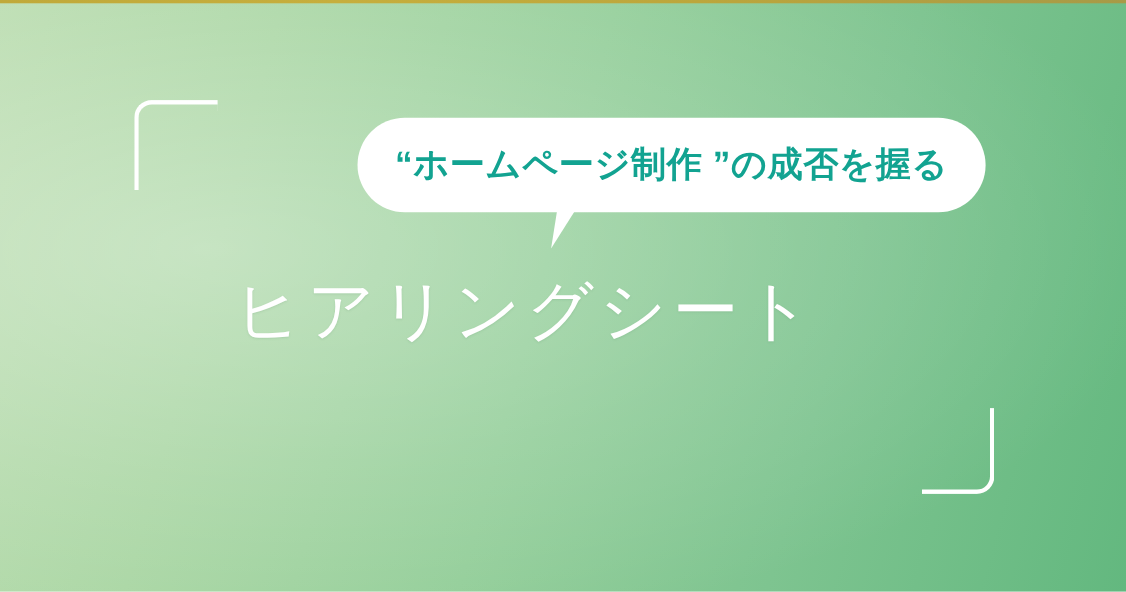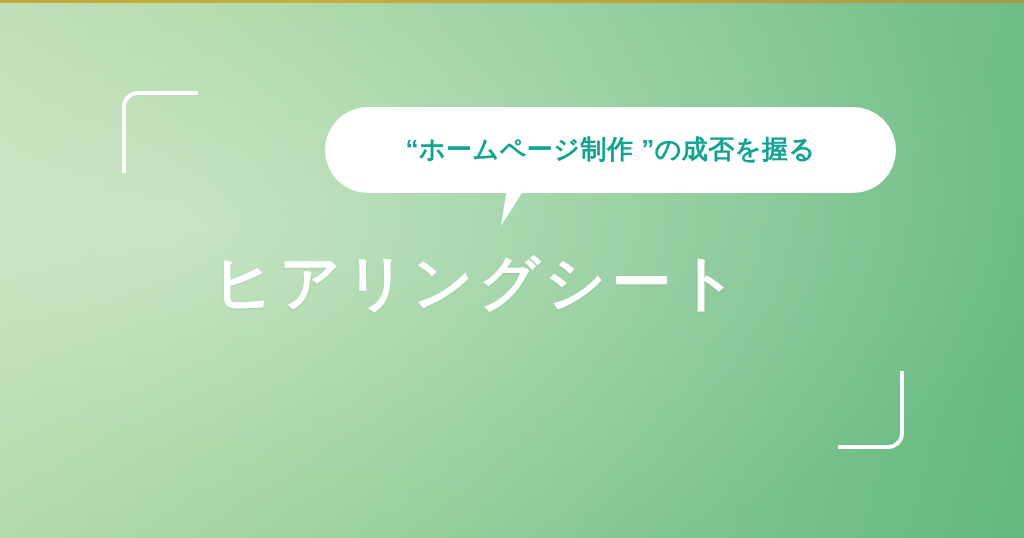--- a/index.html
+++ b/index.html
@@ -76,21 +76,21 @@
     width: 571px;
     height: 86px;
     background: #ffffff;
     border-radius: 43px;
     display: flex;
     align-items: center;
     justify-content: center;
   }
   .bubble-text {
     color: #12a391;
-    font-size: 26px;
+    font-size: 32px;
     font-weight: 700;
     letter-spacing: 0.5px;
     white-space: nowrap;
     line-height: 1;
     padding-bottom: 2px;
   }
   .bubble-tail {
     position: absolute;
     left: 485px;
     top: 188px;
@@ -101,21 +101,21 @@
   
   .headline {
     position: absolute;
     left: 213px;
     top: 228px;
     width: 700px;
   }
   .headline-line {
     color: #ffffff;
     font-size: 60px;
-    font-weight: 700;
+    font-weight: 400;
     line-height: 110px;
     letter-spacing: 5px;
     white-space: nowrap;
     text-shadow: 0 1px 2px rgba(90,140,100,0.18);
   }
 </style>
 </head>
 <body>
 
 <div class="banner">

